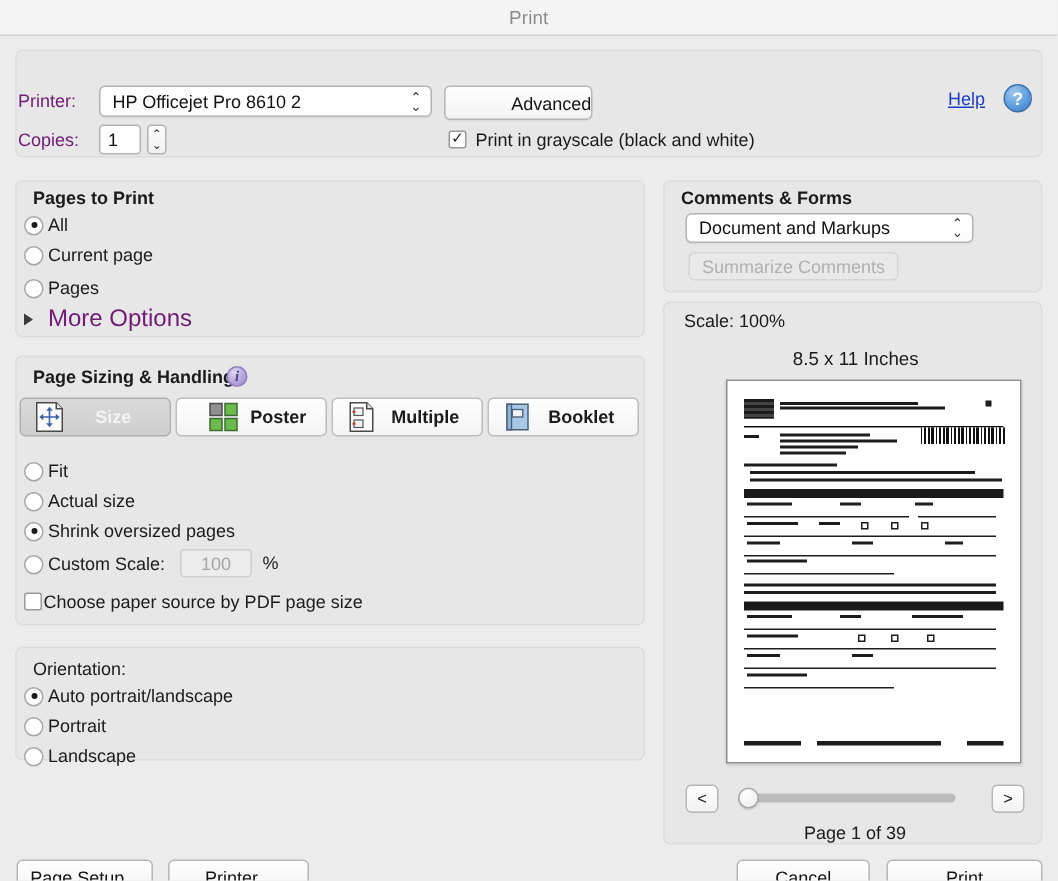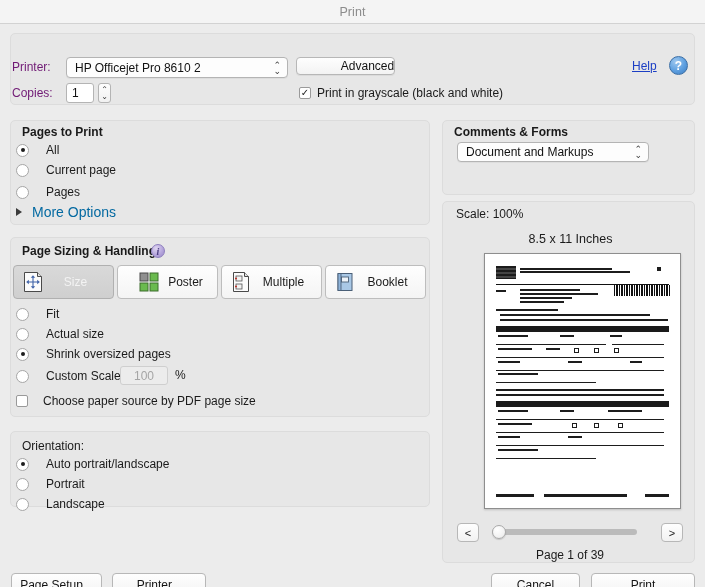--- a/index.html
+++ b/index.html
@@ -72,21 +72,21 @@
   .btn {
     background: linear-gradient(#fefefe, #f3f3f3);
     border: 1px solid #b7b7b7;
     border-radius: 4px;
     box-sizing: border-box;
     display: flex; align-items: center; justify-content: center;
     font-size: 12px; color: #141414;
     box-shadow: 0 1px 0 rgba(0,0,0,.05);
     cursor: default;
   }
-  #advanced-button { position: absolute; left: 296px; top: 33px; width: 99px; height: 18px; padding-left: 44px; }
+  #advanced-button { position: absolute; left: 296px; top: 33px; width: 99px; height: 23px; padding-left: 44px; }
 
   #copies-input {
     position: absolute; left: 66px; top: 59px; width: 28px; height: 20px;
     background: #fff; border: 1px solid #b4b4b4; border-radius: 3px;
     box-sizing: border-box;
     font-size: 12px; color: #111;
     display: flex; align-items: center; padding-left: 5px;
   }
   #copies-stepper {
     position: absolute; left: 98px; top: 59px; width: 13px; height: 20px;
@@ -139,21 +139,21 @@
     font-size: 12px; font-weight: bold; color: #1a1a1a;
   }
 
   #pages-group      { left: 10px; top: 96px;  width: 420px; height: 105px; }
   #sizing-group     { left: 10px; top: 213px; width: 420px; height: 180px; }
   #orientation-group{ left: 10px; top: 407px; width: 420px; height: 76px;  }
   #comments-group   { left: 442px; top: 96px; width: 253px; height: 75px;  }
   #preview-group    { left: 442px; top: 177px; width: 253px; height: 362px; }
 
   
-  .radiorow { position: absolute; display: flex; align-items: center; gap: 17px; }
+  .radiorow { position: absolute; display: flex; align-items: center; gap: 3px; }
   .radio {
     width: 13px; height: 13px; border-radius: 50%;
     background: #fff;
     border: 1px solid #a6a6a6;
     box-sizing: border-box;
     display: flex; align-items: center; justify-content: center;
     flex: none;
   }
   .radio.on::after {
     content: ""; width: 4px; height: 4px; border-radius: 50%;
@@ -178,42 +178,42 @@
   #more-options-row {
     position: absolute; left: 16px; top: 180px;
     display: flex; align-items: center; gap: 10px;
   }
   .tri {
     width: 0; height: 0;
     border-left: 6px solid #3b3b3b;
     border-top: 4.5px solid transparent;
     border-bottom: 4.5px solid transparent;
   }
-  #more-options-row span { font-size: 14px; color: #0369a1; }
+  #more-options-row span { font-size: 16px; color: #701a75; }
 
   
   #sizing-title { left: 22px; top: 220px; }
   #sizing-info-icon {
     position: absolute; left: 151px; top: 220px;
     width: 14px; height: 14px; border-radius: 50%;
     background: radial-gradient(circle at 35% 28%, #dfd6f1 0%, #b6a6dc 55%, #9887c8 100%);
     border: 1px solid #8e7fbe;
     box-sizing: border-box;
     color: #4e3f82; font-size: 10px; font-weight: bold; font-style: italic;
     font-family: "Liberation Serif", serif;
     display: flex; align-items: center; justify-content: center;
   }
 
   .sizebtn {
-    position: absolute; top: 241px; height: 34px;
+    position: absolute; top: 241px; height: 26px;
     border: 1px solid #bdbdbd;
     border-radius: 4px;
     background: linear-gradient(#fefefe, #f4f4f4);
     box-sizing: border-box;
-    display: flex; align-items: center;
+    display: flex; align-items: center; font-weight: bold;
   }
   .sizebtn.active {
     background: linear-gradient(#d9d9d9, #cfcfcf);
     border-color: #b0b0b0;
   }
   .sizebtn .sb-icon {
     width: 22px; height: 24px;
     margin-left: 8px; margin-right: 4px;
     flex: none;
     display: flex; align-items: center; justify-content: center;
@@ -234,21 +234,21 @@
   #radio-shrink     { left: 16px; top: 323px; }
   #radio-custom     { left: 16px; top: 345px; }
   #custom-scale-input {
     position: absolute; left: 120px; top: 342px; width: 48px; height: 19px;
     background: #ececec; border: 1px solid #cfcfcf; border-radius: 3px;
     box-sizing: border-box;
     display: flex; align-items: center; justify-content: center;
     font-size: 12px; color: #a5a5a5;
   }
   #percent-sign { position: absolute; left: 175px; top: 344px; font-size: 12px; color: #1b1b1b; }
-  #paper-source-row { left: 16px; top: 370px; display: flex; align-items: center; gap: 15px; }
+  #paper-source-row { left: 16px; top: 370px; display: flex; align-items: center; gap: 1px; }
   #paper-source-row span { font-size: 12px; color: #1b1b1b; }
 
   
   #orientation-title { left: 22px; top: 415px; font-weight: normal; }
   #radio-auto      { left: 16px; top: 433px; }
   #radio-portrait  { left: 16px; top: 453px; }
   #radio-landscape { left: 16px; top: 473px; }
 
   
   #comments-title { left: 454px; top: 101px; }
@@ -516,20 +516,23 @@
   <span class="group-title" id="comments-title">Comments &amp; Forms</span>
 
   <div class="select" id="comments-select">
     <span>Document and Markups</span>
     <span class="stepglyph">
         <span>⌃</span>
         <span>⌄</span>
       </span>
   </div>
 
+  <div id="summarize-button">
+    <span>Summarize Comments</span>
+  </div>
 
   <div class="group" id="preview-group"></div>
   <span id="scale-label">Scale: 100%</span>
   <span id="paper-size-label">8.5 x 11 Inches</span>
 
   <div id="preview-frame">
     <div id="preview-page">
 
       <div class="pv-hdr">
         <span class="pv-logo"></span>

